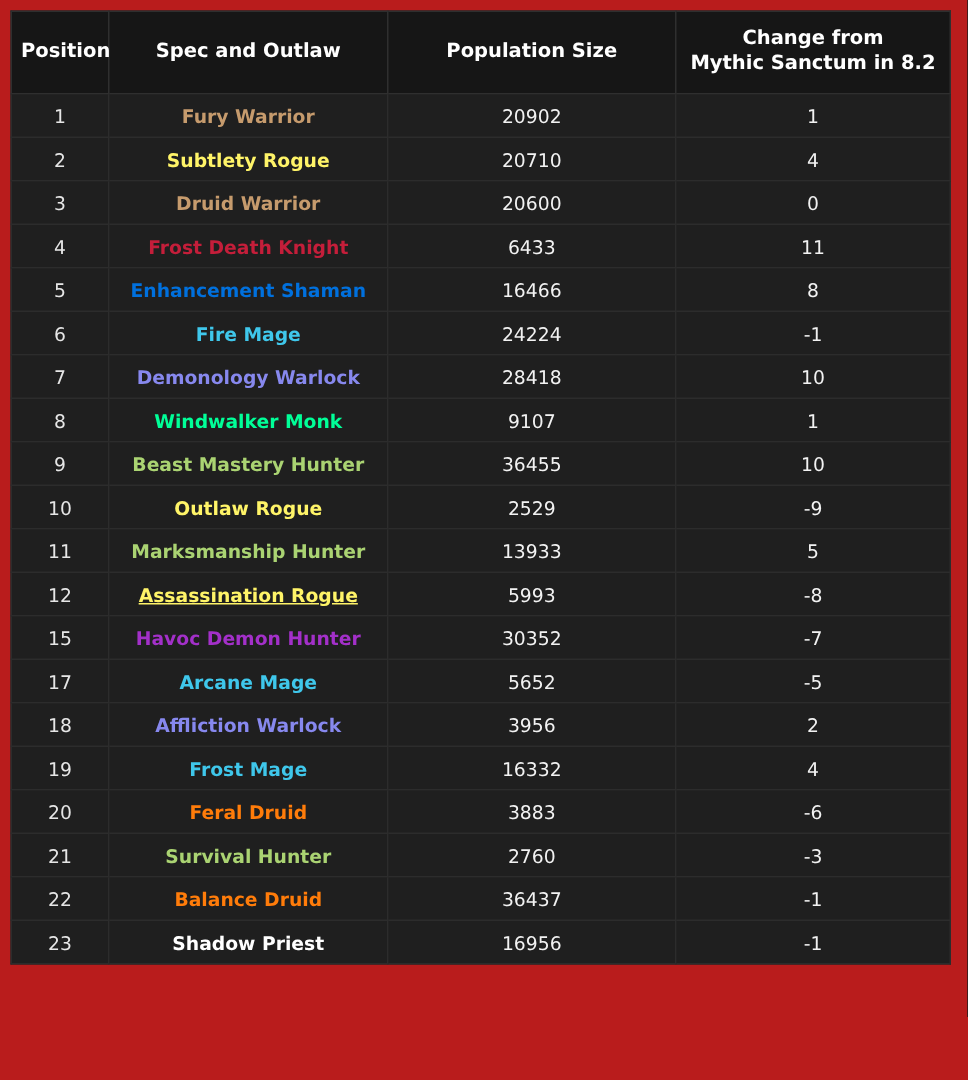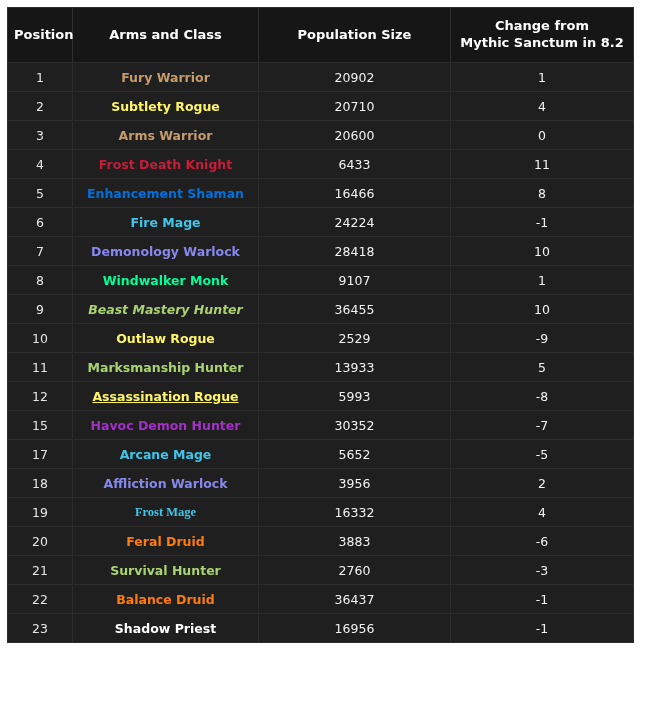--- a/index.html
+++ b/index.html
@@ -10,21 +10,21 @@
   body {
     width: 645px;
     height: 720px;
     overflow: hidden;
     font-family: "DejaVu Sans", sans-serif;
     -webkit-font-smoothing: antialiased;
   }
   #page {
     width: 645px;
     height: 720px;
-    background: #ffffff;
+    background: #b91c1c;
     box-sizing: border-box;
     padding: 7px 12px 0 7px;
   }
   table.ranking {
     border-collapse: collapse;
     table-layout: fixed;
     width: 626px;
     background: #1a1a1a;
   }
   table.ranking col.c-pos   { width: 65px; }
@@ -68,21 +68,21 @@
   <table class="ranking">
     <colgroup>
       <col class="c-pos">
       <col class="c-spec">
       <col class="c-pop">
       <col class="c-chg">
     </colgroup>
     <thead>
       <tr>
         <th>Position</th>
-        <th>Arms and Class</th>
+        <th>Spec and Outlaw</th>
         <th>Population Size</th>
         <th>
           <span class="hdr-line">Change from</span>
           <span class="hdr-line">Mythic Sanctum in 8.2</span>
         </th>
       </tr>
     </thead>
     <tbody id="table-body">
         <tr>
           <td class="pos">1</td>
@@ -91,21 +91,21 @@
           <td class="chg">1</td>
         </tr>
         <tr>
           <td class="pos">2</td>
           <td class="spec" style="color: rgb(255, 244, 104);">Subtlety Rogue</td>
           <td class="pop">20710</td>
           <td class="chg">4</td>
         </tr>
         <tr>
           <td class="pos">3</td>
-          <td class="spec" style="color: rgb(198, 155, 109);">Arms Warrior</td>
+          <td class="spec" style="color: rgb(198, 155, 109);">Druid Warrior</td>
           <td class="pop">20600</td>
           <td class="chg">0</td>
         </tr>
         <tr>
           <td class="pos">4</td>
           <td class="spec" style="color: rgb(196, 30, 58);">Frost Death Knight</td>
           <td class="pop">6433</td>
           <td class="chg">11</td>
         </tr>
         <tr>
@@ -127,21 +127,21 @@
           <td class="chg">10</td>
         </tr>
         <tr>
           <td class="pos">8</td>
           <td class="spec" style="color: rgb(0, 255, 152);">Windwalker Monk</td>
           <td class="pop">9107</td>
           <td class="chg">1</td>
         </tr>
         <tr>
           <td class="pos">9</td>
-          <td class="spec" style="color: rgb(170, 211, 114); font-style: italic;">Beast Mastery Hunter</td>
+          <td class="spec" style="color: rgb(170, 211, 114);">Beast Mastery Hunter</td>
           <td class="pop">36455</td>
           <td class="chg">10</td>
         </tr>
         <tr>
           <td class="pos">10</td>
           <td class="spec" style="color: rgb(255, 244, 104);">Outlaw Rogue</td>
           <td class="pop">2529</td>
           <td class="chg">-9</td>
         </tr>
         <tr>
@@ -169,21 +169,21 @@
           <td class="chg">-5</td>
         </tr>
         <tr>
           <td class="pos">18</td>
           <td class="spec" style="color: rgb(135, 136, 238);">Affliction Warlock</td>
           <td class="pop">3956</td>
           <td class="chg">2</td>
         </tr>
         <tr>
           <td class="pos">19</td>
-          <td class="spec" style="color: rgb(63, 199, 235); font-family: Liberation Serif, serif;">Frost Mage</td>
+          <td class="spec" style="color: rgb(63, 199, 235);">Frost Mage</td>
           <td class="pop">16332</td>
           <td class="chg">4</td>
         </tr>
         <tr>
           <td class="pos">20</td>
           <td class="spec" style="color: rgb(255, 124, 10);">Feral Druid</td>
           <td class="pop">3883</td>
           <td class="chg">-6</td>
         </tr>
         <tr>

